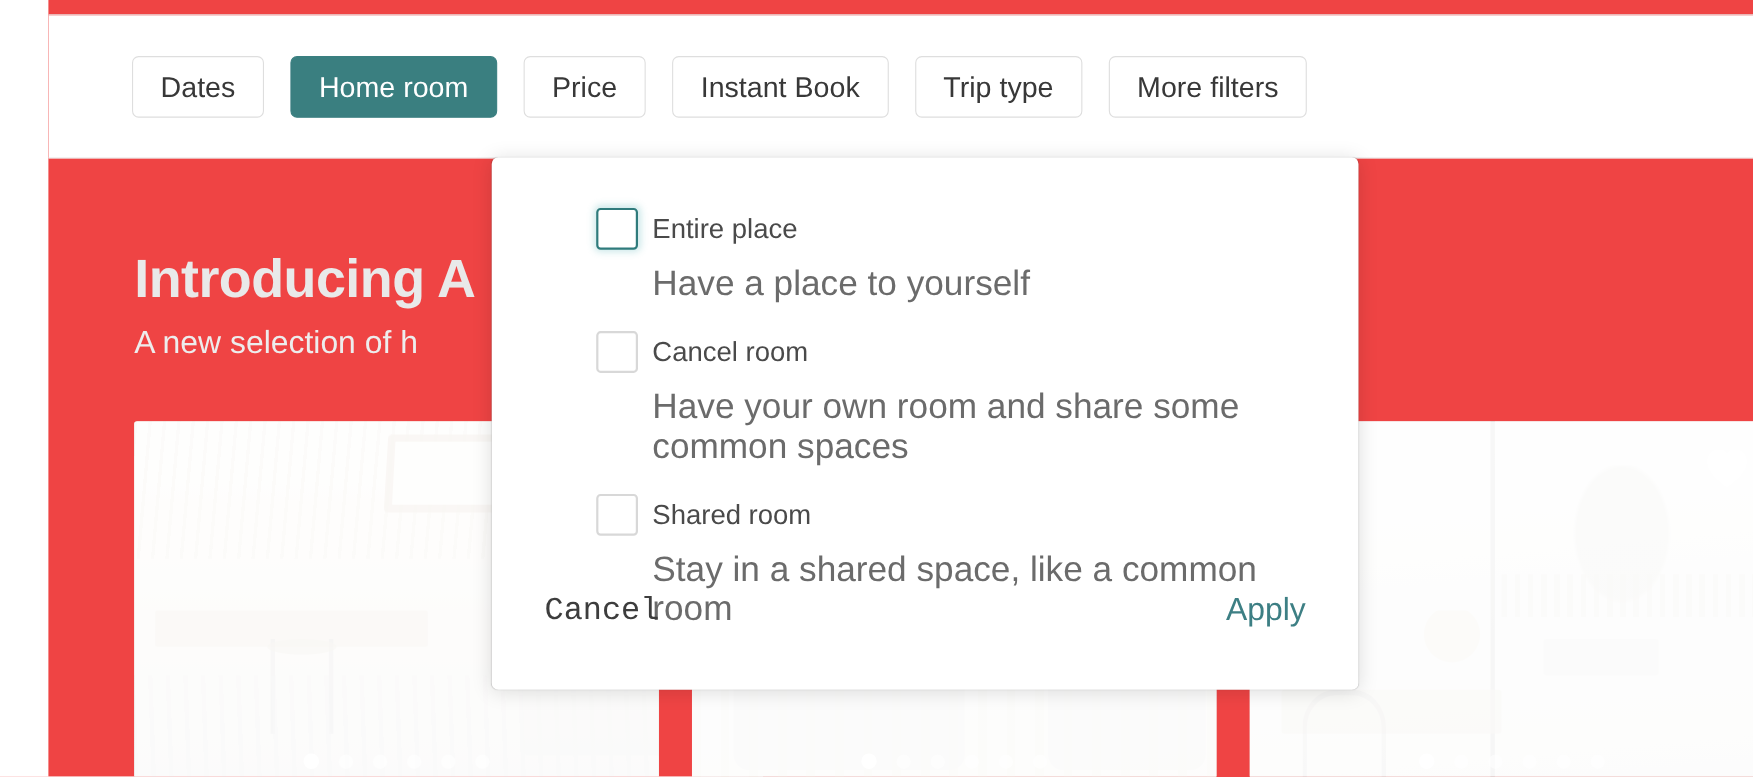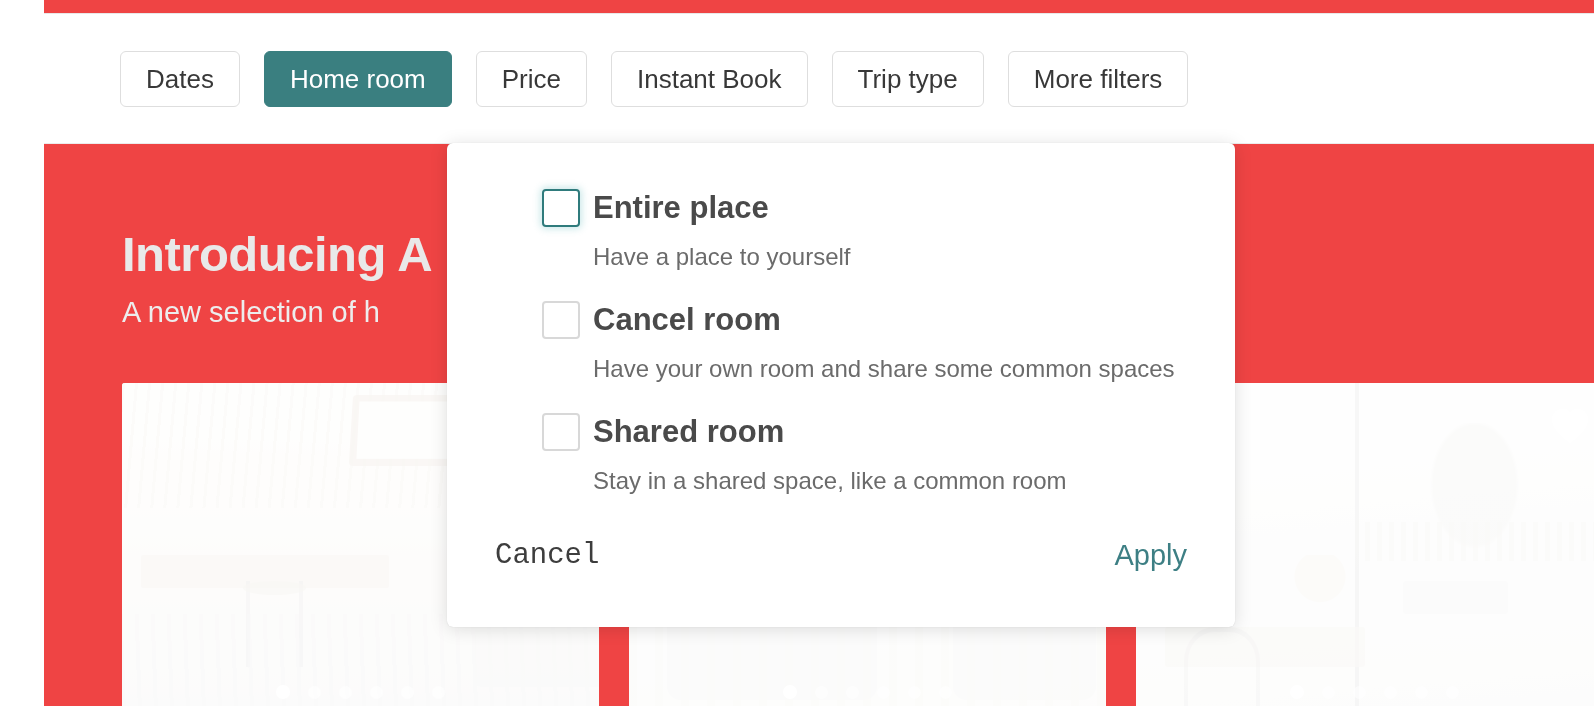--- a/index.html
+++ b/index.html
@@ -319,28 +319,28 @@
     border-radius: 4px;
     background: #ffffff;
     cursor: pointer;
   }
   .checkbox.focused {
     border-color: #2f7b7c;
     box-shadow: 0 0 7px 2px rgba(86,180,182,0.30);
   }
 
   .option-label {
-    font-size: 31px;
+    font-size: 25px;
     line-height: 46px;
     color: #4a4a4a;
-    font-weight: 700;
+    font-weight: 400;
     cursor: pointer;
   }
   .option-desc {
-    font-size: 24px;
+    font-size: 32px;
     line-height: 36px;
     color: #6b6b6b;
     font-weight: 400;
     margin-top: 8px;
     max-width: 625px;
   }
 
   .opt-1 { margin-top: 0; }
   .opt-2 { margin-top: 22px; }
   .opt-3 { margin-top: 22px; }

